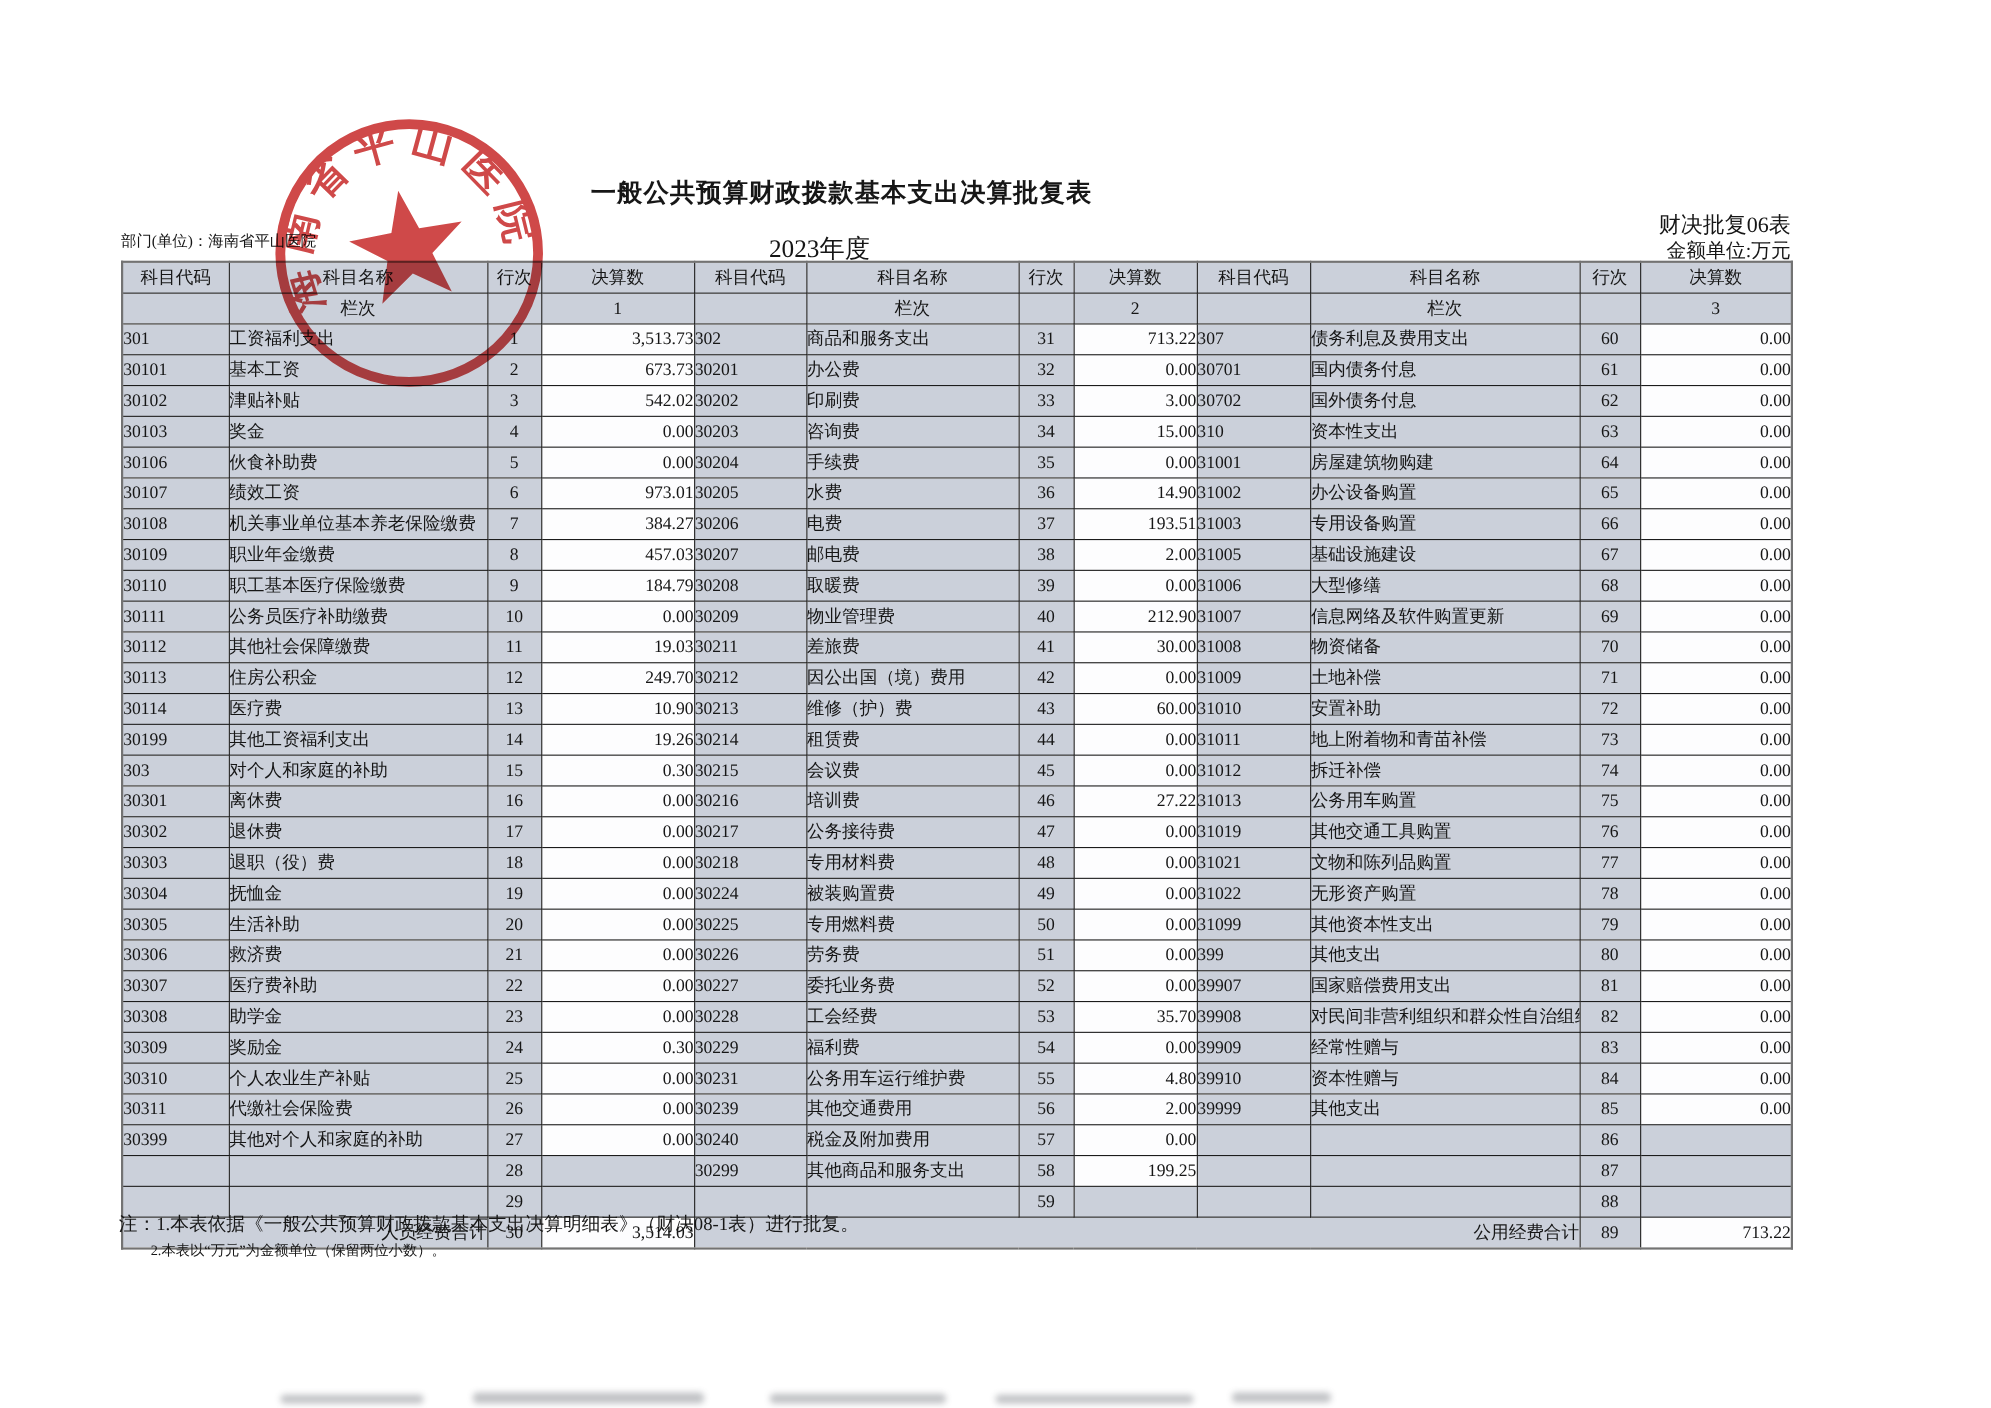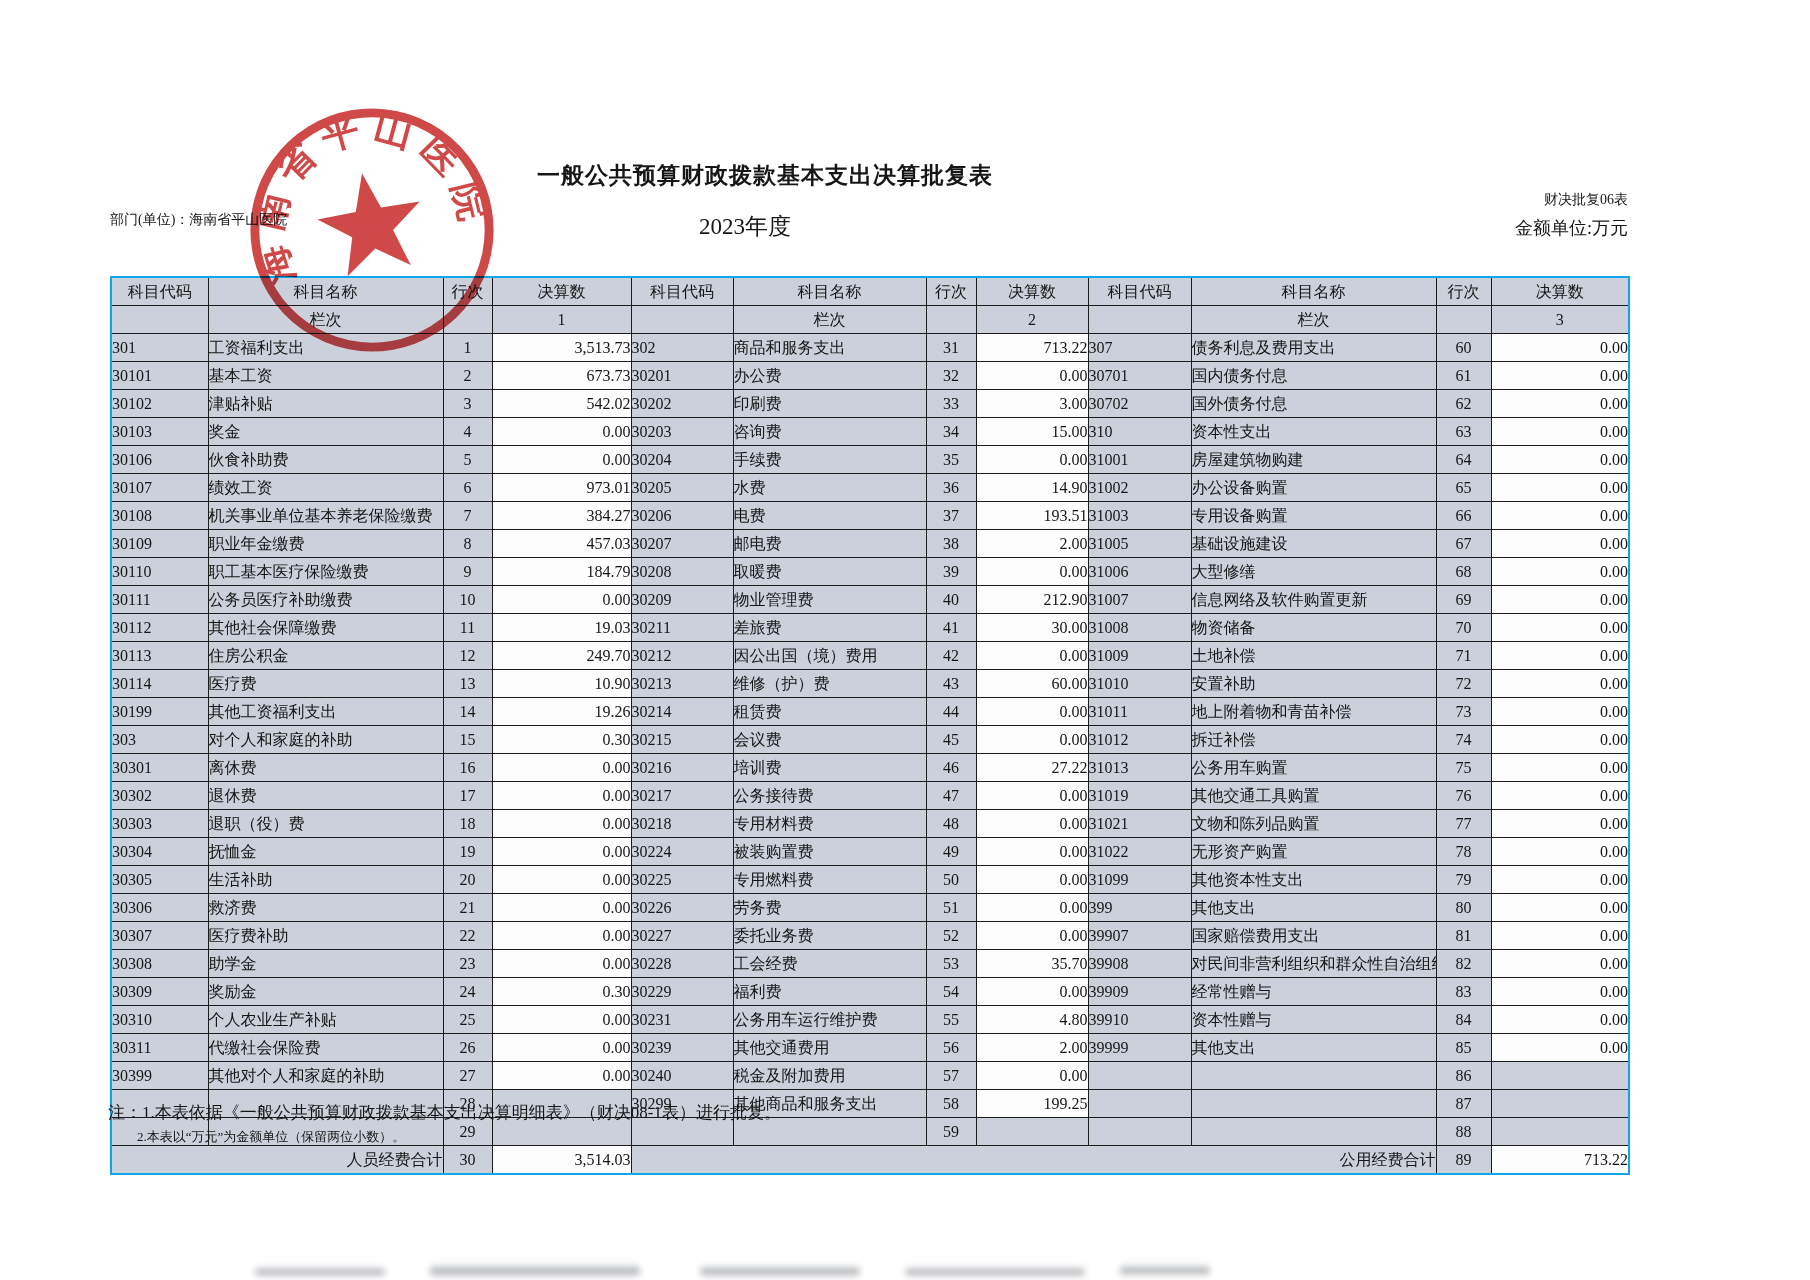--- a/index.html
+++ b/index.html
@@ -1,40 +1,40 @@
 <!DOCTYPE html>
 <html><head>
 <meta charset="utf-8">
 <style>
   html,body{margin:0;padding:0;width:1810px;height:1280px;background:#ffffff;overflow:hidden;
     font-family:"Liberation Serif","DejaVu Serif",serif;color:#161616;}
   .abs{position:absolute;}
   #page{position:relative;width:1810px;height:1188px;background:#ffffff;}
   #title{top:160px;left:360px;width:810px;text-align:center;font-size:23px;font-weight:bold;letter-spacing:1px;}
-  #form-code{top:191px;right:182px;font-size:14px;}
+  #form-code{top:191px;right:182px;font-size:20px;}
   #amount-unit{top:216px;right:182px;font-size:18px;}
   #unit-line{top:211px;left:110px;font-size:14px;}
   #year-line{top:211px;left:645px;width:200px;text-align:center;font-size:23px;}
   #note1{top:1101px;left:108px;font-size:17px;}
   #note2{top:1128px;left:137px;font-size:13px;}
 
   table#budget{position:absolute;top:237px;left:110px;width:1518px;border-collapse:collapse;table-layout:fixed;}
   table#budget td,table#budget th{border:1px solid #1c1c1c;font-size:16px;font-weight:normal;
     padding:0;overflow:hidden;white-space:nowrap;height:27px;line-height:27px;}
   tr.hdr1 th{height:26px;line-height:26px;text-align:center;}
   tr.hdr2 td{height:25px;line-height:25px;text-align:center;}
   .g{background:#cbd0da;}
   .w{background:#fdfdfe;}
   .c-code{text-align:left;padding-left:5px;}
   .c-name{text-align:left;padding-left:6px;}
   .c-name.ind{padding-left:28px;}
   .c-row{text-align:center;}
   .c-val{text-align:right;padding-right:6px;}
   .c-total{text-align:right;}
-  table#budget{border:2px solid #0ea5e9;margin-top:39px;}
+  table#budget{border:2px solid #737373;}
 
   
   #seal{top:96px;left:238px;width:268px;height:268px;opacity:.88;mix-blend-mode:multiply;
     transform:rotate(-10deg);}
   
   .smudge{background:#6b6f76;filter:blur(3px);opacity:.42;border-radius:4px;}
 </style>
 </head>
 <body>
 

